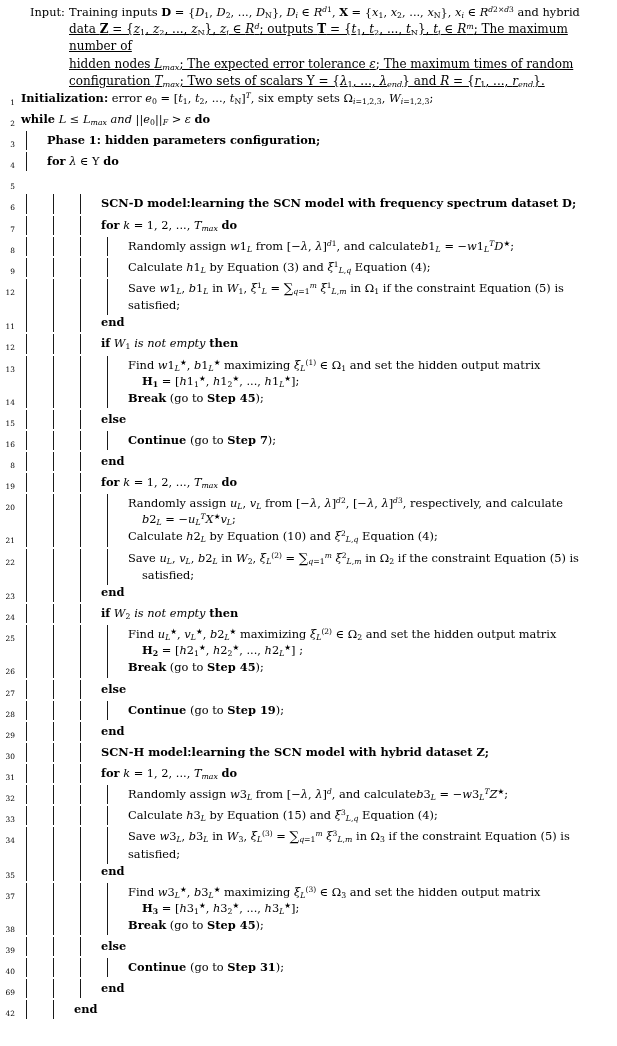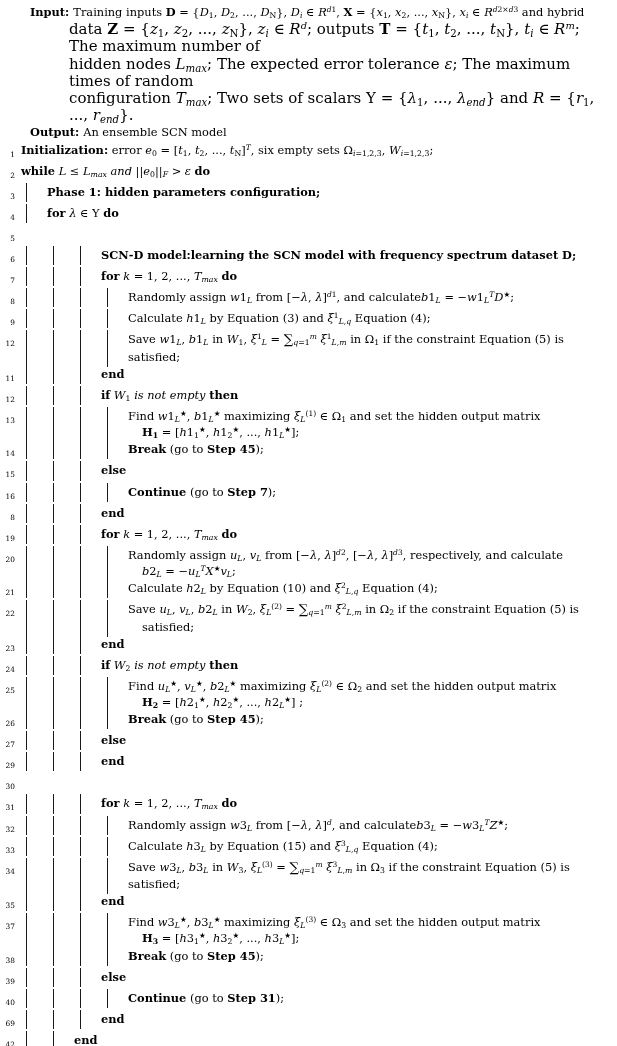--- a/index.html
+++ b/index.html
@@ -22,34 +22,35 @@
 
   
   .header { padding: 4px 4px 0 4px; }
   .hdr-row {
     display: flex;
     align-items: flex-start;
     font-size: 11.4px;
     line-height: 17.2px;
   }
   .hdr-label {
-    font-weight: bold;
+    font-weight: normal;
     flex: 0 0 auto;
     padding-left: 26px;
     white-space: nowrap;
   }
   .hdr-body {
     flex: 1 1 auto;
     padding-left: 4px;
     text-align: left;
   }
   .hdr-cont {
     padding-left: 65px;
-    font-size: 15px;
+    font-size: 12px;
     line-height: 17.2px;
+    text-decoration: underline;
   }
 
   
   .line {
     position: relative;
     display: flex;
     align-items: flex-start;
     font-size: 11.4px;
     line-height: 16.1px;
     min-height: 16.1px;
@@ -106,24 +107,20 @@
 <div class="algorithm">
 
   <div class="header">
       <div class="hdr-row">
         <span class="hdr-label">Input:</span>
         <span class="hdr-body">Training inputs <b class="mb">D</b> = {<i class="mi">D</i><sub>1</sub>, <i class="mi">D</i><sub>2</sub>, ..., <i class="mi">D</i><sub>N</sub>}, <i class="mi">D</i><sub><i class="mi">i</i></sub> ∈ <i class="mi">R</i><sup><i class="mi">d</i>1</sup>, <b class="mb">X</b> = {<i class="mi">x</i><sub>1</sub>, <i class="mi">x</i><sub>2</sub>, ..., <i class="mi">x</i><sub>N</sub>}, <i class="mi">x</i><sub><i class="mi">i</i></sub> ∈ <i class="mi">R</i><sup><i class="mi">d</i>2×<i class="mi">d</i>3</sup> and hybrid</span>
       </div>
       <div class="hdr-cont">data <b class="mb">Z</b> = {<i class="mi">z</i><sub>1</sub>, <i class="mi">z</i><sub>2</sub>, ..., <i class="mi">z</i><sub>N</sub>}, <i class="mi">z</i><sub><i class="mi">i</i></sub> ∈ <i class="mi">R</i><sup><i class="mi">d</i></sup>; outputs <b class="mb">T</b> = {<i class="mi">t</i><sub>1</sub>, <i class="mi">t</i><sub>2</sub>, ..., <i class="mi">t</i><sub>N</sub>}, <i class="mi">t</i><sub><i class="mi">i</i></sub> ∈ <i class="mi">R</i><sup><i class="mi">m</i></sup>; The maximum number of</div>
       <div class="hdr-cont">hidden nodes <i class="mi">L</i><sub><i class="mi">max</i></sub>; The expected error tolerance <i class="mi">ε</i>; The maximum times of random</div>
       <div class="hdr-cont">configuration <i class="mi">T</i><sub><i class="mi">max</i></sub>; Two sets of scalars Y = {<i class="mi">λ</i><sub>1</sub>, ..., <i class="mi">λ</i><sub><i class="mi">end</i></sub>} and <i class="mi">R</i> = {<i class="mi">r</i><sub>1</sub>, ..., <i class="mi">r</i><sub><i class="mi">end</i></sub>}.</div>
-      <div class="hdr-row">
-        <span class="hdr-label">Output:</span>
-        <span class="hdr-body">An ensemble SCN model</span>
-      </div>
     </div>
 
   <div id="render-root">
       <div class="line">
         <span class="lineno">1</span>
         <span class="content">
           <span class="rules"></span>
           <span class="txt i0"><b class="mb">Initialization:</b> error <i class="mi">e</i><sub>0</sub> = [<i class="mi">t</i><sub>1</sub>, <i class="mi">t</i><sub>2</sub>, ..., <i class="mi">t</i><sub>N</sub>]<sup><i class="mi">T</i></sup>, six empty sets Ω<sub><i class="mi">i</i>=1,2,3</sub>, <i class="mi">W</i><sub><i class="mi">i</i>=1,2,3</sub>;</span>
         </span>
       </div>
@@ -395,32 +392,52 @@
         <span class="content">
           <span class="rules">
             <span class="rule" style="left: 8px;"></span>
             <span class="rule" style="left: 35px;"></span>
             <span class="rule" style="left: 62px;"></span>
           </span>
           <span class="txt i3"><b class="mb">else</b></span>
         </span>
       </div>
       <div class="line">
+        <span class="lineno">28</span>
+        <span class="content">
+          <span class="rules">
+            <span class="rule" style="left: 8px;"></span>
+            <span class="rule" style="left: 35px;"></span>
+            <span class="rule" style="left: 62px;"></span>
+            <span class="rule" style="left: 89px;"></span>
+          </span>
+          <span class="txt i4"><b class="mb">Continue</b> (go to <b class="mb">Step 19</b>);</span>
+        </span>
+      </div>
+      <div class="line">
         <span class="lineno">29</span>
         <span class="content">
           <span class="rules">
             <span class="rule" style="left: 8px;"></span>
             <span class="rule" style="left: 35px;"></span>
             <span class="rule" style="left: 62px;"></span>
           </span>
           <span class="txt i3"><b class="mb">end</b></span>
         </span>
       </div>
       <div class="line">
         <span class="lineno">30</span>
+        <span class="content">
+          <span class="rules">
+            <span class="rule" style="left: 8px;"></span>
+            <span class="rule" style="left: 35px;"></span>
+            <span class="rule" style="left: 62px;"></span>
+          </span>
+          <span class="txt i3"><b class="mb">SCN-H model:learning the SCN model with hybrid dataset Z;</b></span>
+        </span>
       </div>
       <div class="line">
         <span class="lineno">31</span>
         <span class="content">
           <span class="rules">
             <span class="rule" style="left: 8px;"></span>
             <span class="rule" style="left: 35px;"></span>
             <span class="rule" style="left: 62px;"></span>
           </span>
           <span class="txt i3"><b class="mb">for</b> <i class="mi">k</i> = 1, 2, ..., <i class="mi">T</i><sub><i class="mi">max</i></sub> <b class="mb">do</b></span>

